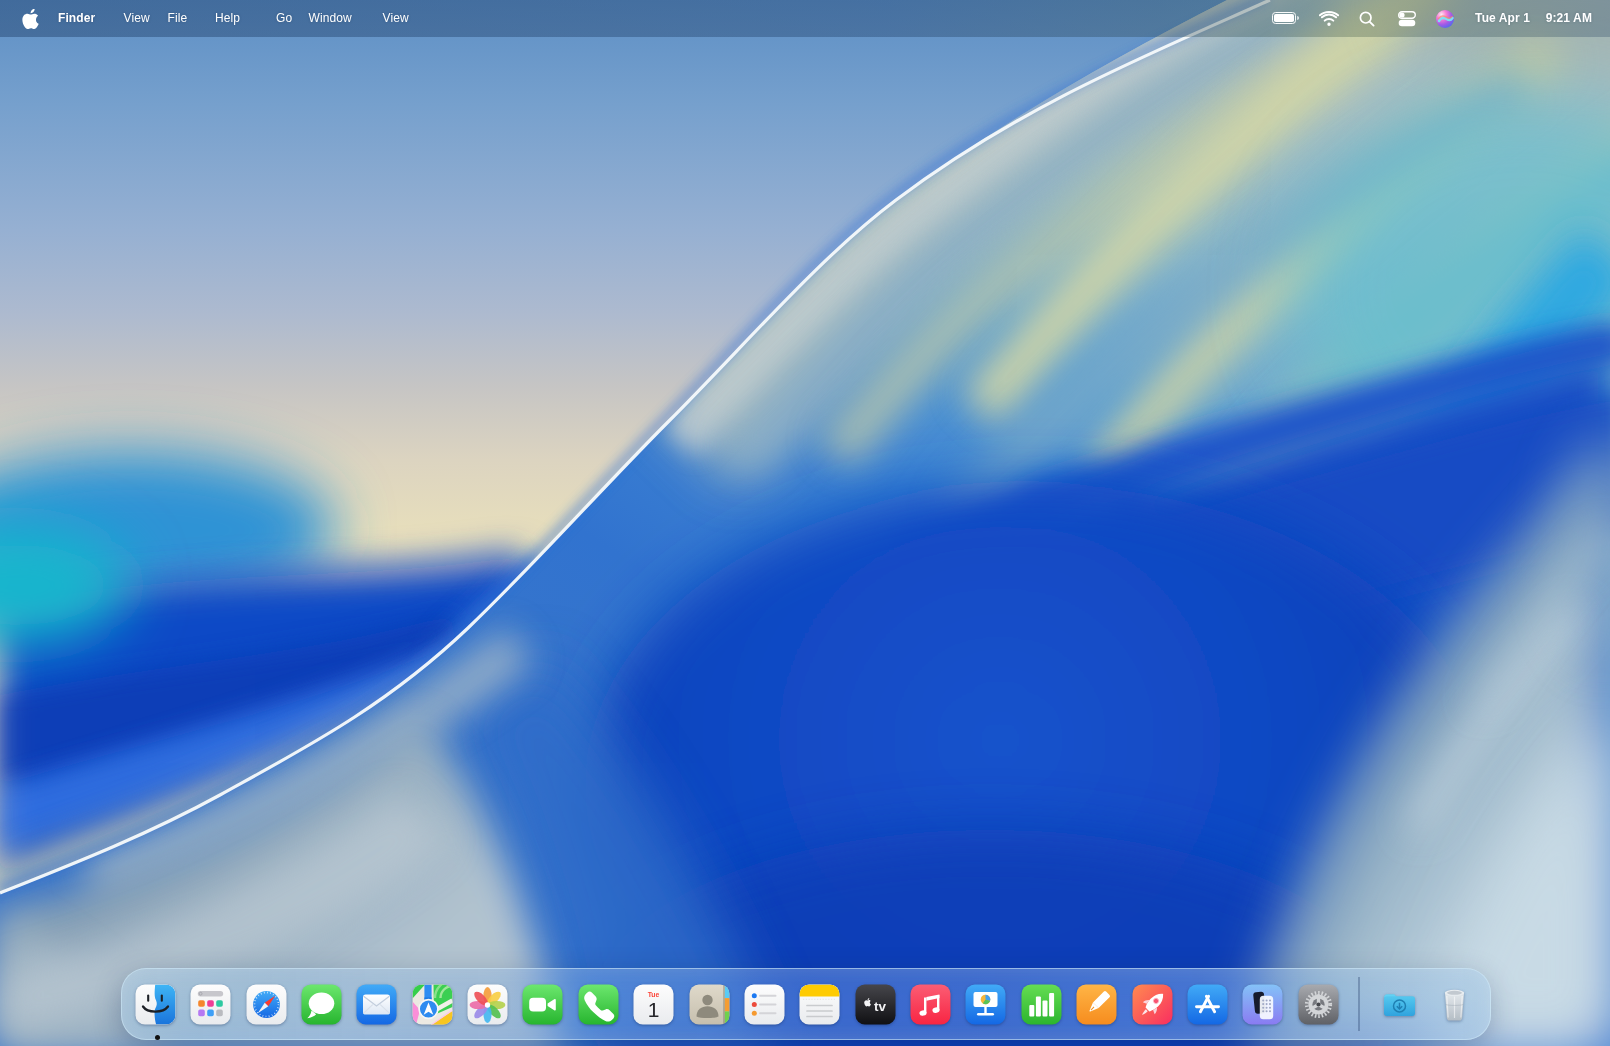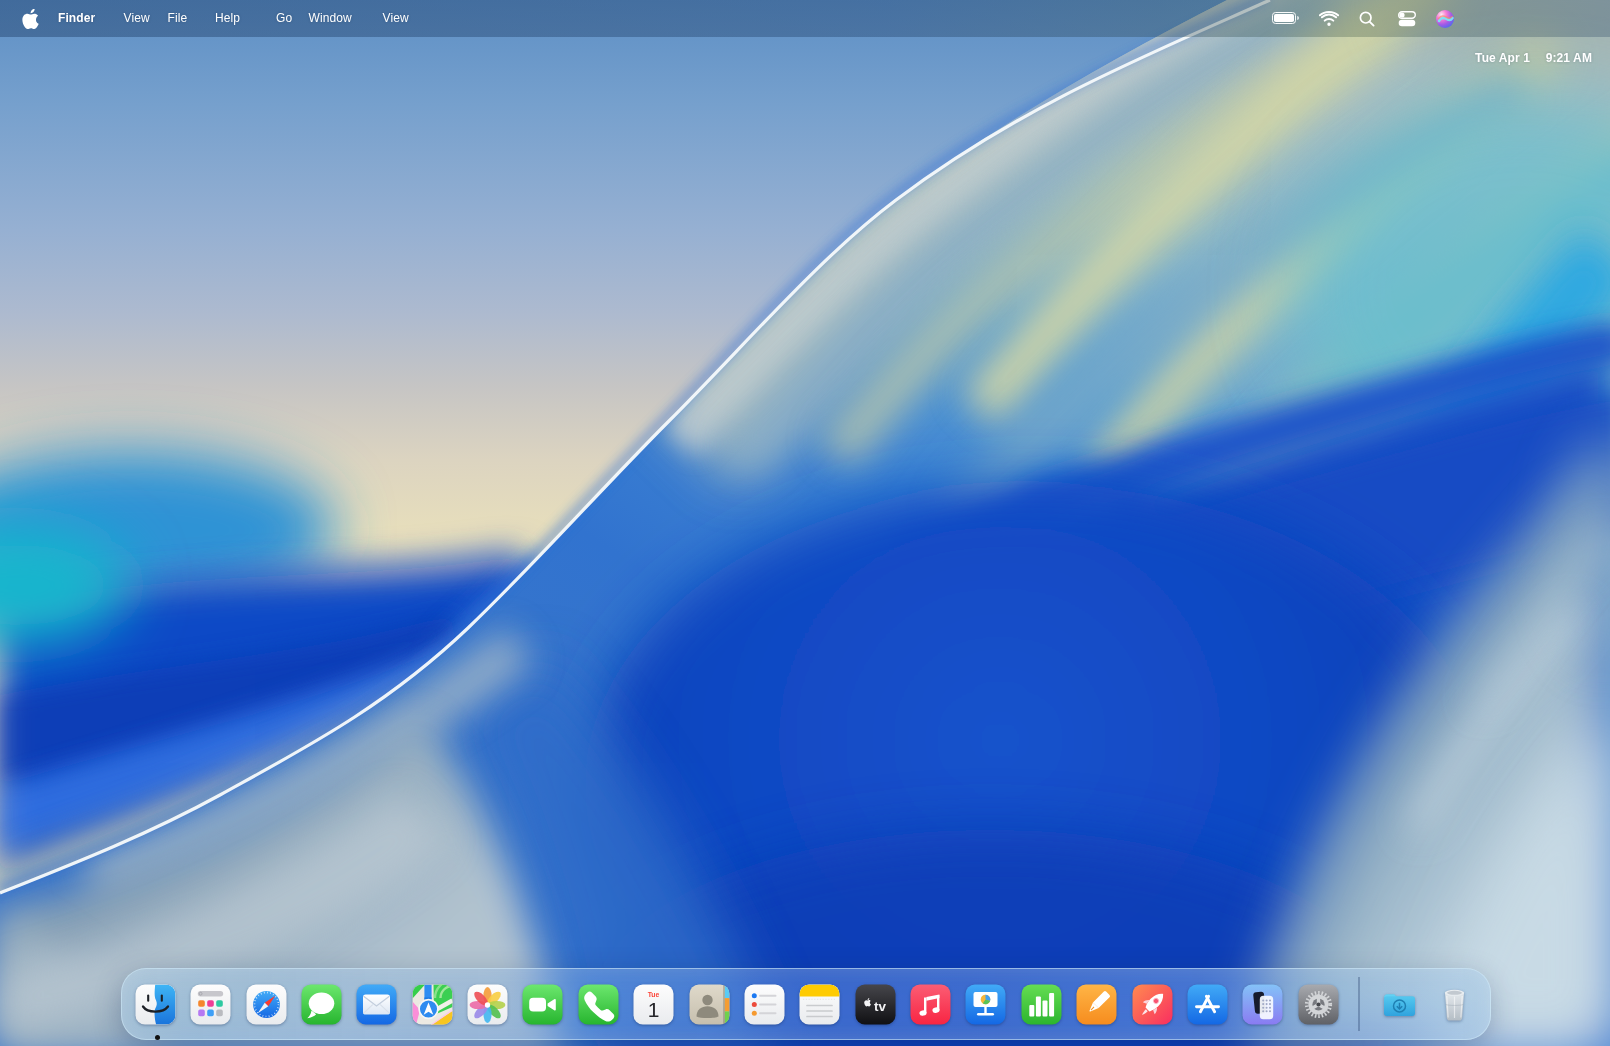--- a/index.html
+++ b/index.html
@@ -8,21 +8,21 @@
 #menubar{position:absolute;left:0;top:0;width:1610px;height:37px;display:flex;align-items:center;color:#fff;font-size:15px;}
 #dock{position:absolute;left:120.5px;top:968px;width:1370px;height:72px;border-radius:25px;
  background:linear-gradient(90deg,rgba(170,204,230,.5),rgba(146,182,220,.45) 22%,rgba(124,158,210,.44) 46%,rgba(132,166,214,.44) 62%,rgba(148,184,222,.46) 80%,rgba(160,196,228,.48));
  border:1.5px solid rgba(210,235,248,.6);box-sizing:border-box;box-shadow:0 8px 28px rgba(15,35,85,.28), inset 0 0 18px rgba(255,255,255,.12);backdrop-filter:blur(16px) saturate(1.15);}
 .di{position:absolute;top:983.5px;filter:drop-shadow(0 1px 1.5px rgba(10,30,70,.35));width:41px;height:41px;}
 #dot{position:absolute;left:154.5px;top:1034.5px;width:5px;height:5px;border-radius:50%;background:#111;}
 #sep{position:absolute;left:1358px;top:977px;width:1.5px;height:54px;background:rgba(25,50,95,.30);}
 
 .mt{position:absolute;top:0;line-height:37px;font-size:12px;color:#fff;letter-spacing:.1px;text-shadow:0 0 3px rgba(10,30,60,.25);}
 .mt.b{font-weight:700;}
-.mt.md{font-weight:600;margin-top:40px;}
+.mt.md{font-weight:600;}
 </style>
 </head>
 <body>
 <div id="screen">
 <svg id="wall" width="1610" height="1046" viewBox="0 0 1610 1046">
 <defs>
 <linearGradient id="sky" x1="0" y1="0" x2="0" y2="1">
 <stop offset="0" stop-color="#5d8fc5"></stop>
 <stop offset=".10" stop-color="#76a0cd"></stop>
 <stop offset=".22" stop-color="#96b0d2"></stop>

